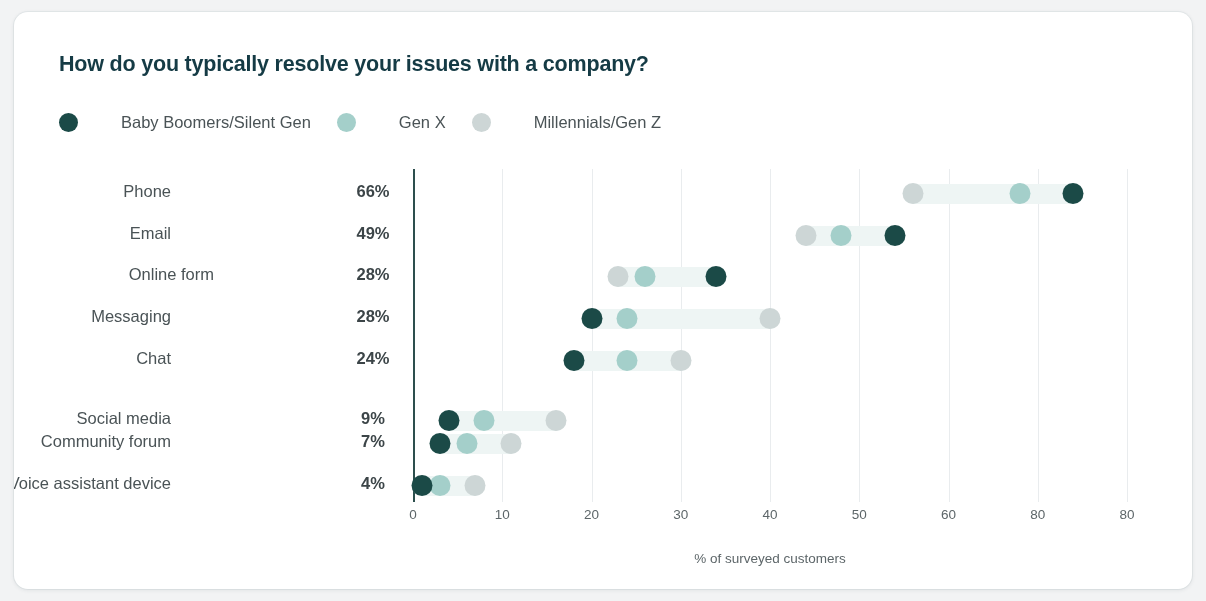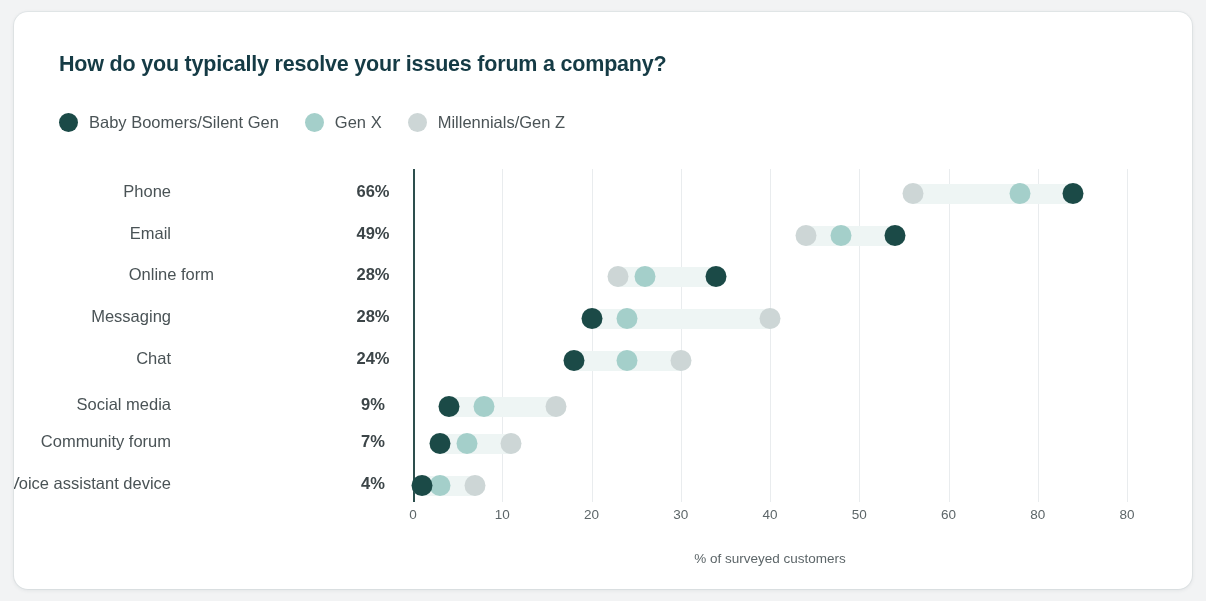--- a/index.html
+++ b/index.html
@@ -39,20 +39,21 @@
     left: 45px;
     top: 96px;
     display: flex;
     align-items: center;
     height: 28px;
   }
   .legend-item {
     display: flex;
     align-items: center;
     margin-right: 26px;
+    gap: 32px;
   }
   .legend-dot {
     width: 19px;
     height: 19px;
     border-radius: 50%;
     margin-right: 11px;
     flex: none;
   }
   .legend-label {
     font-size: 16.5px;
@@ -141,21 +142,21 @@
     height: 21px;
     border-radius: 50%;
     transform: translateX(-50%);
   }
 </style>
 </head>
 <body>
 
 <div class="card">
 
-  <div class="chart-title">How do you typically resolve your issues forum a company?</div>
+  <div class="chart-title">How do you typically resolve your issues with a company?</div>
 
   <div class="legend" id="legend">
       <div class="legend-item">
         <span class="legend-dot" style="background: rgb(27, 74, 71);"></span>
         <span class="legend-label">Baby Boomers/Silent Gen</span>
       </div>
       <div class="legend-item">
         <span class="legend-dot" style="background: rgb(164, 207, 202);"></span>
         <span class="legend-label">Gen X</span>
       </div>
@@ -217,21 +218,21 @@
         <div class="dot" style="left: 577.5px; background: rgb(27, 74, 71);"></div>
       </div>
       <div class="row" style="top: 327.8px;">
         <div class="row-label">Chat</div>
         <div class="row-value">24%</div>
         <div class="connector" style="left: 549.65px; width: 127.1px; background: rgb(238, 245, 244);"></div>
         <div class="dot" style="left: 666.75px; background: rgb(205, 214, 214);"></div>
         <div class="dot" style="left: 613.2px; background: rgb(164, 207, 202);"></div>
         <div class="dot" style="left: 559.65px; background: rgb(27, 74, 71);"></div>
       </div>
-      <div class="row" style="top: 374px;">
+      <div class="row" style="top: 388px;">
         <div class="row-label">Social media</div>
         <div class="row-value">9%</div>
         <div class="connector" style="left: 424.7px; width: 127.1px; background: rgb(238, 245, 244);"></div>
         <div class="dot" style="left: 541.8px; background: rgb(205, 214, 214);"></div>
         <div class="dot" style="left: 470.4px; background: rgb(164, 207, 202);"></div>
         <div class="dot" style="left: 434.7px; background: rgb(27, 74, 71);"></div>
       </div>
       <div class="row" style="top: 411.2px;">
         <div class="row-label">Community forum</div>
         <div class="row-value">7%</div>

